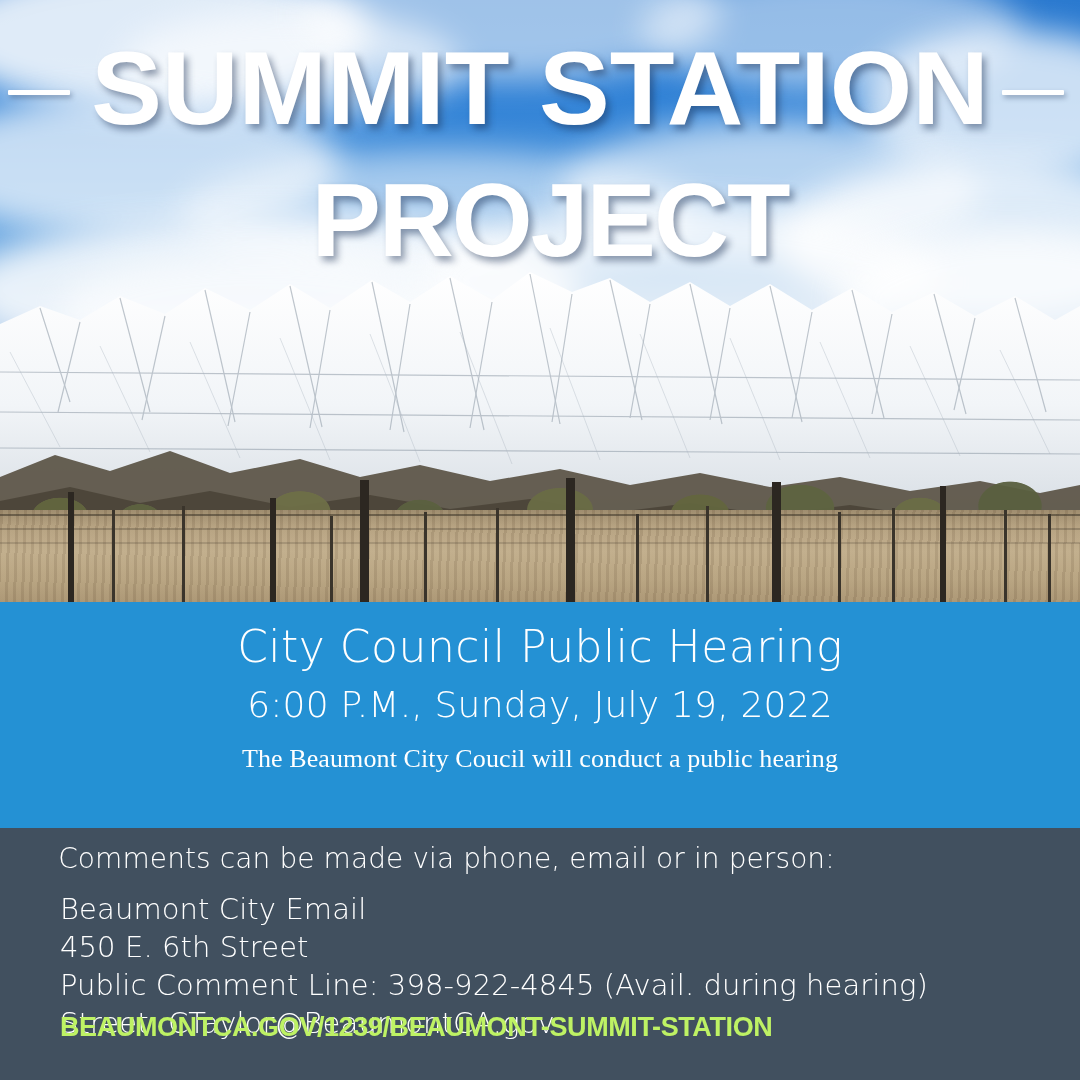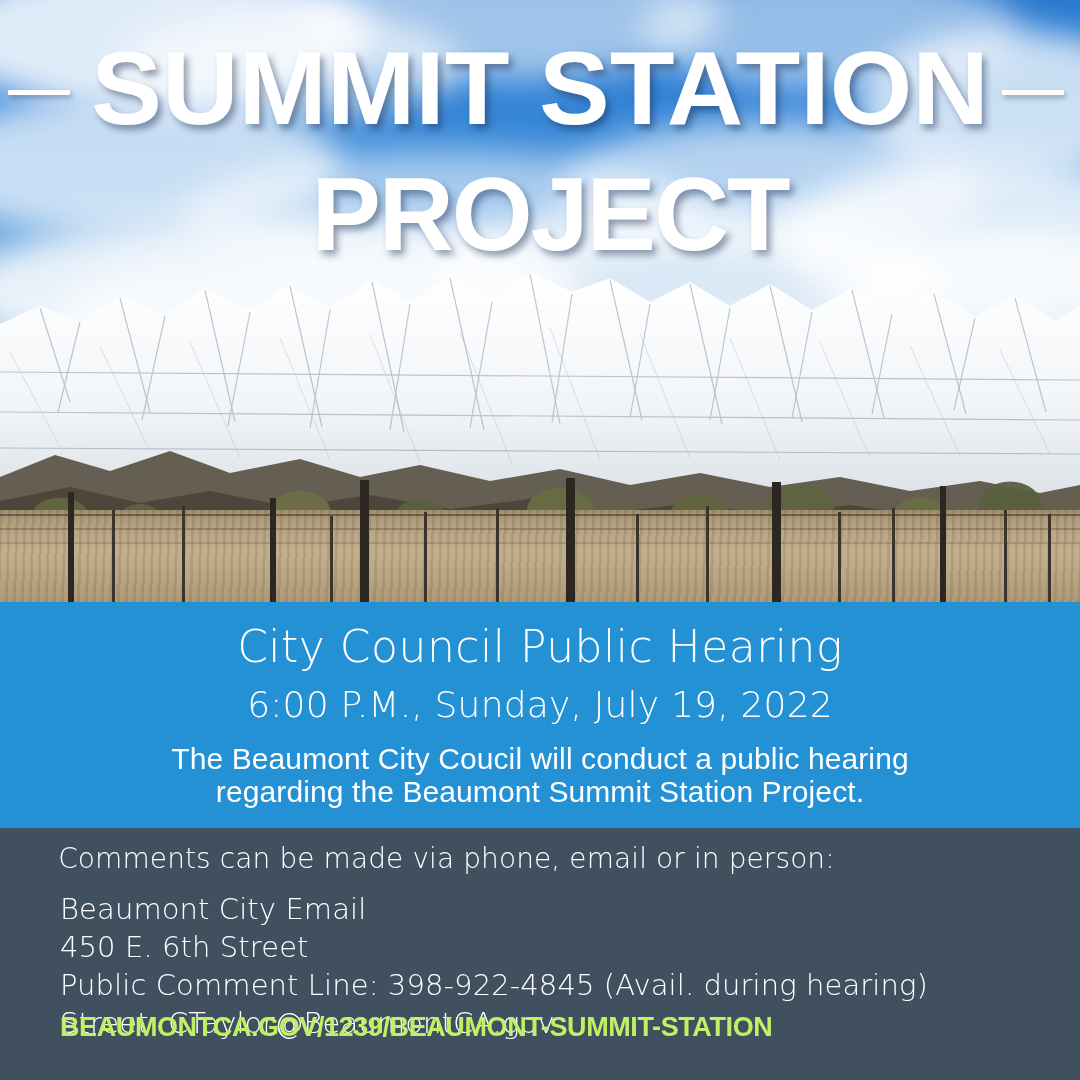--- a/index.html
+++ b/index.html
@@ -87,21 +87,21 @@
     font-weight:700;letter-spacing:-1px;
     text-shadow:4px 5px 7px rgba(25,45,80,.45);
     white-space:nowrap;
   }
   .title-1{
     font-size:104px;line-height:104px;top:36px;
     transform:scaleX(1.02);
     letter-spacing:0px;
   }
   .title-2{
-    font-size:104px;line-height:104px;top:58px;
+    font-size:104px;line-height:104px;top:64px;
     letter-spacing:-2px;
     padding-left:20px;
   }
   .dash{
     position:absolute;height:5px;background:#fff;border-radius:1px;
     box-shadow:2px 3px 5px rgba(25,45,80,.35);
   }
   .dash-left{left:8px;top:90px;width:62px;}
   .dash-right{left:1002px;top:90px;width:62px;}
 
@@ -114,22 +114,22 @@
     font-family:"DejaVu Sans", sans-serif;
     font-weight:300;font-size:44px;line-height:50px;
     padding-top:20px;letter-spacing:.5px;
   }
   .bb-sub{
     font-family:"DejaVu Sans", sans-serif;
     font-weight:300;font-size:36px;line-height:42px;
     padding-top:12px;letter-spacing:.2px;
   }
   .bb-body{
-    font-family:Liberation Sans, sans-serif;
-    font-weight:300;font-size:30px;line-height:33px;
+    font-family:Liberation Serif, serif;
+    font-weight:300;font-size:26px;line-height:33px;
     padding-top:16px;letter-spacing:.1px;
   }
 
   
   .dark-band{
     position:absolute;left:0;top:828px;width:913px;height:252px;
     background:#41505f;color:#fff;
   }
   .db-lead{
     font-family:"DejaVu Sans", sans-serif;
@@ -232,21 +232,20 @@
     <div class="dash dash-right"></div>
     <div class="title-line title-1">SUMMIT STATION</div>
     <div class="title-line title-2">PROJECT</div>
   </div>
 
   <div class="blue-band">
     <div class="bb-head">City Council Public Hearing</div>
     <div class="bb-sub">6:00 P.M., Sunday, July 19, 2022</div>
     <div class="bb-body">
       <div>The Beaumont City Coucil will conduct a public hearing</div>
-      <div>regarding the Beaumont Summit Station Project.</div>
     </div>
   </div>
 
   <div class="dark-band">
     <div class="db-lead">Comments can be made via phone, email or in person:</div>
     <div class="db-lines">
       <div>Beaumont City Email</div>
       <div>450 E. 6th Street</div>
       <div>Public Comment Line: 398-922-4845 (Avail. during hearing)</div>
       <div>Street: CTaylor@BeaumontCA.gov</div>

